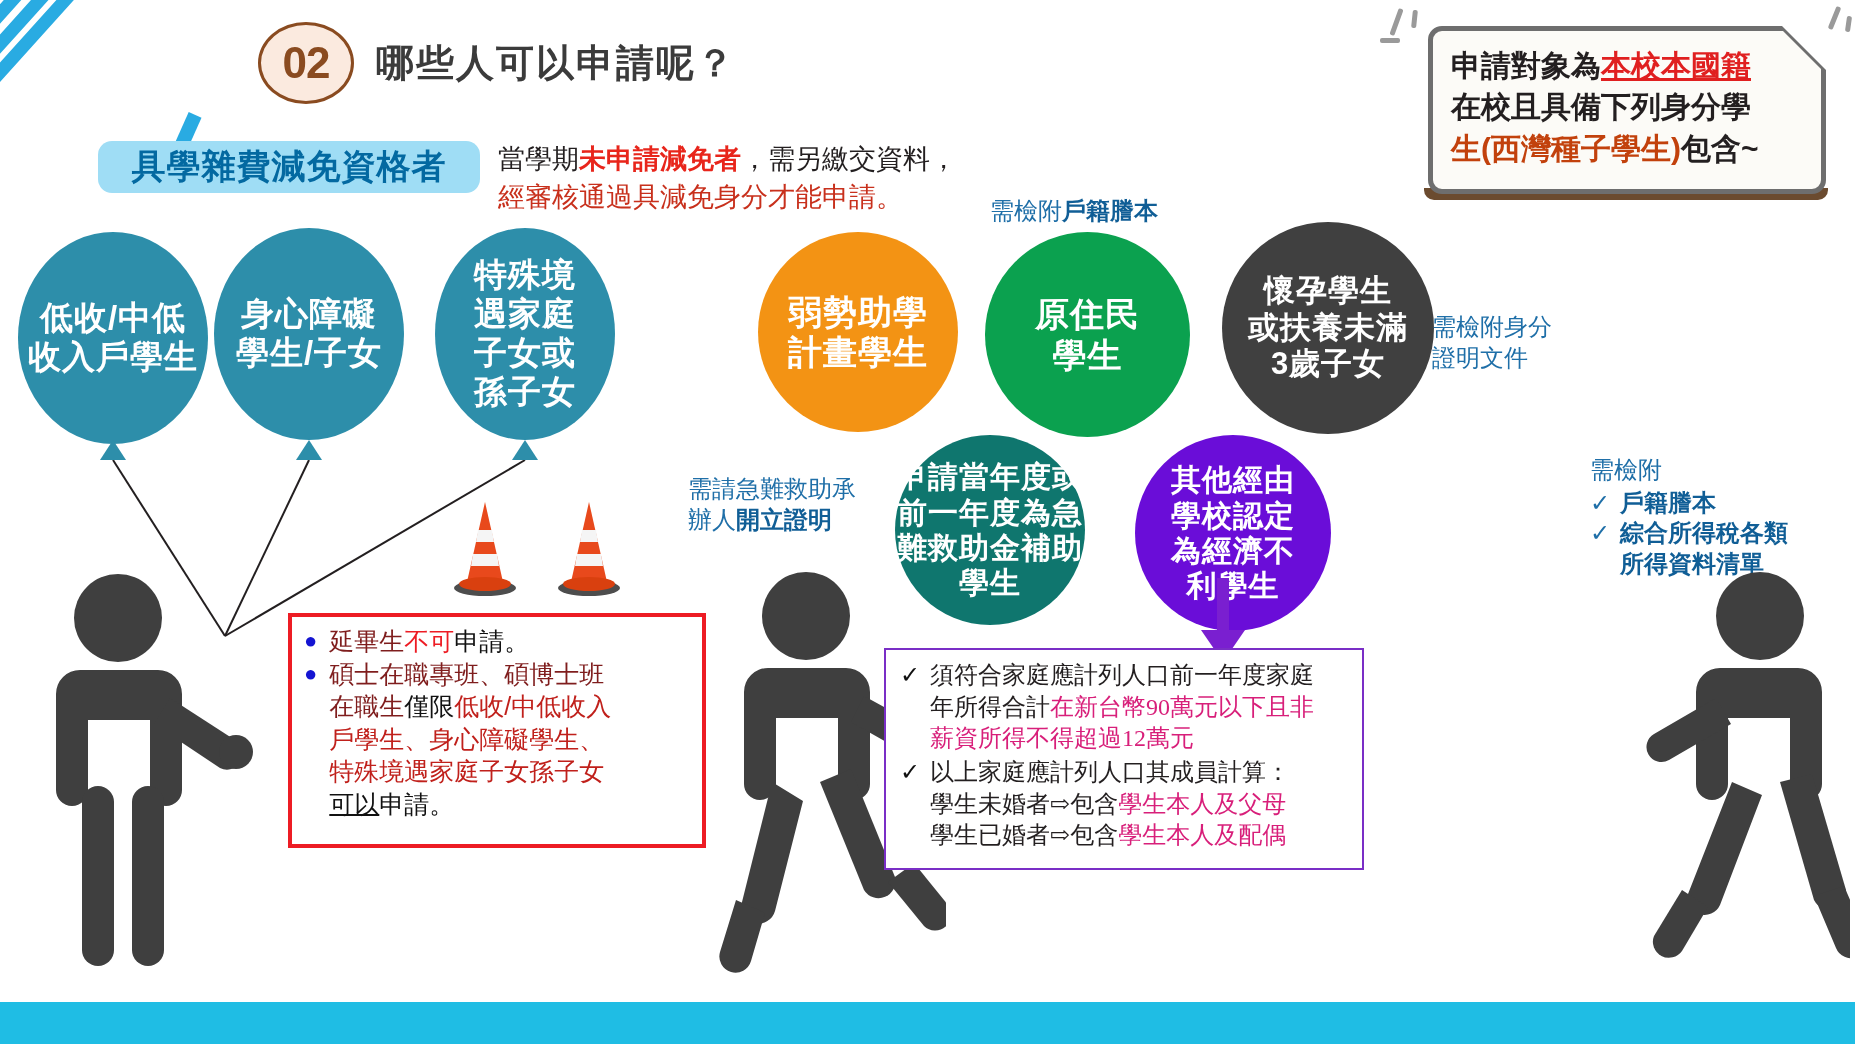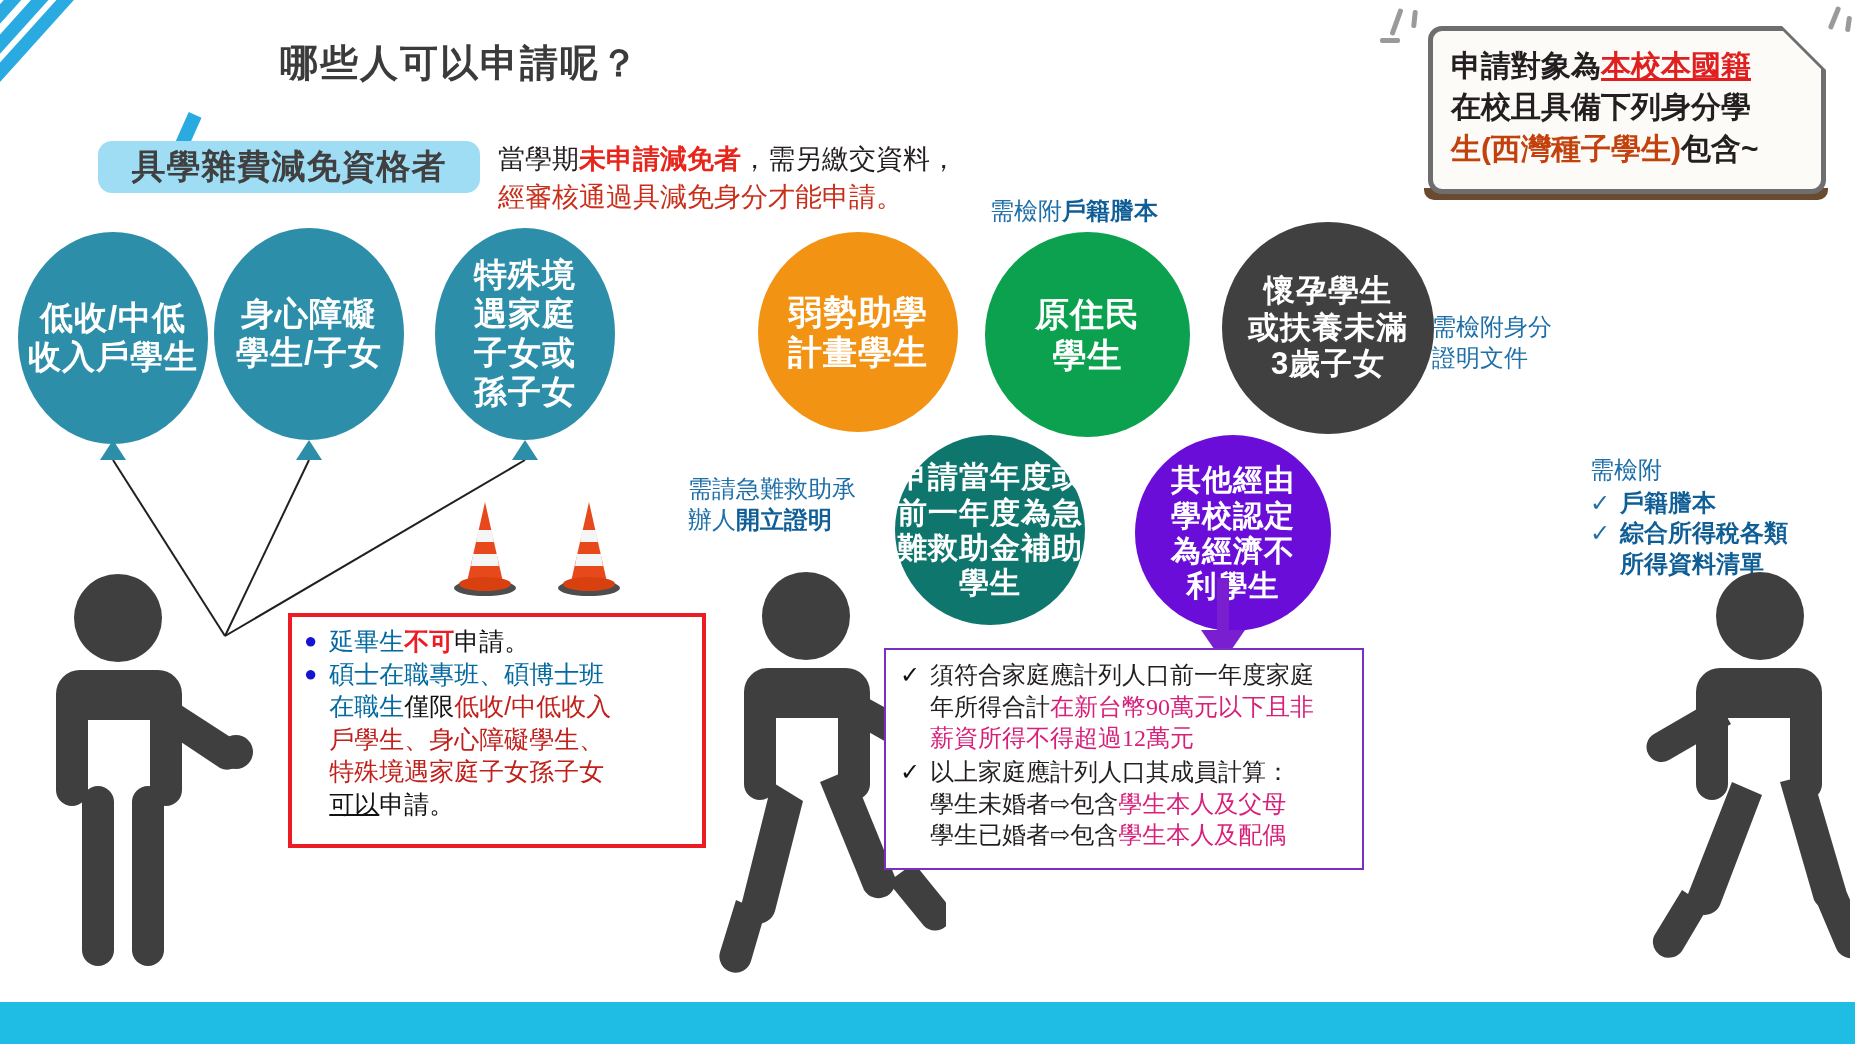--- a/index.html
+++ b/index.html
@@ -57,21 +57,21 @@
     background:#6b4b2f; border-radius:0 0 10px 10px;
   }
   .spark{ position:absolute; }
   .spark i{ position:absolute; display:block; background:#9a9a9a; border-radius:2px;}
 
   
   .blue-badge{
     position:absolute; left:98px; top:141px; width:382px; height:52px;
     background:#9FDDF5; border-radius:14px; display:flex; align-items:center; justify-content:center;
   }
-  .blue-badge span{ font-size:34px; font-weight:bold; color:#404040; letter-spacing:1px;}
+  .blue-badge span{ font-size:34px; font-weight:bold; color:#0369a1; letter-spacing:1px;}
   .badge-tail{
     position:absolute; left:170px; top:108px; width:14px; height:46px; background:#29ABE2;
     transform:rotate(24deg); transform-origin:bottom left;
   }
 
   
   .red-para{ position:absolute; left:498px; top:140px; width:510px; font-size:27px; line-height:1.42; color:#C8301C;}
   .red-para .blk{ color:#231f20; }
   .red-para .hl{ color:#E8251B; font-weight:bold; }
 
@@ -114,23 +114,23 @@
   .p-arrow{ position:absolute; left:1197px; top:578px; width:52px; height:86px;}
 
   
   .red-box{
     position:absolute; left:288px; top:613px; width:418px; height:235px;
     background:#fff; border:4px solid #ED1C24; padding:8px 10px 6px 12px;
   }
   .rb-item{ display:flex; gap:12px; font-size:25px; line-height:1.3; }
   .rb-item .dot{ color:#1414D2; font-size:22px; line-height:1.45; }
   .rb-item .txt{ flex:1; }
-  .bl{ color:#0369a1;text-align:right; } .rd2{ color:#C0201B; } .bk{ color:#111; }
+  .bl{ color:#7f1d1d;text-align:right; } .rd2{ color:#C0201B; } .bk{ color:#111; }
   .uline{ text-decoration:underline; text-decoration-thickness:2px; }
-  .rd-strong{ color:#ED1C24; font-weight:bold; }
+  .rd-strong{ color:#ED1C24; font-weight:normal; }
 
   
   .purple-box{
     position:absolute; left:884px; top:648px; width:480px; height:222px;
     background:#fff; border:2px solid #7A2EC6; padding:10px 10px 8px 14px;
     font-family:"Liberation Serif","DejaVu Serif",serif;
   }
   .pb-item{ display:flex; gap:10px; font-size:24px; line-height:1.32; margin-bottom:2px;}
   .pb-item .tick{ color:#111; }
   .pb-item .txt{ flex:1; }
@@ -151,20 +151,23 @@
     <div class="stripe s3"></div>
   </div>
 
   <svg class="strings">
     <line x1="113" y1="460" x2="225" y2="636" stroke="#231f20" stroke-width="2"></line>
     <line x1="309" y1="460" x2="225" y2="636" stroke="#231f20" stroke-width="2"></line>
     <line x1="525" y1="460" x2="225" y2="636" stroke="#231f20" stroke-width="2"></line>
   </svg>
 
   <div class="title-row">
+    <div class="num-badge">
+      <span>02</span>
+    </div>
     <div class="title-sub">哪些人可以申請呢？</div>
   </div>
 
   <div class="spark" style="left:1380px; top:8px; width:46px; height:44px;">
     <i style="left:14px; top:0;    width:5px; height:28px; transform:rotate(20deg);"></i>
     <i style="left:32px; top:2px;  width:5px; height:18px; transform:rotate(6deg);"></i>
     <i style="left:0px;  top:30px; width:20px; height:5px; transform:rotate(0deg);"></i>
   </div>
   <div class="spark" style="left:1826px; top:6px; width:30px; height:40px;">
     <i style="left:6px;  top:0;   width:5px; height:24px; transform:rotate(22deg);"></i>

